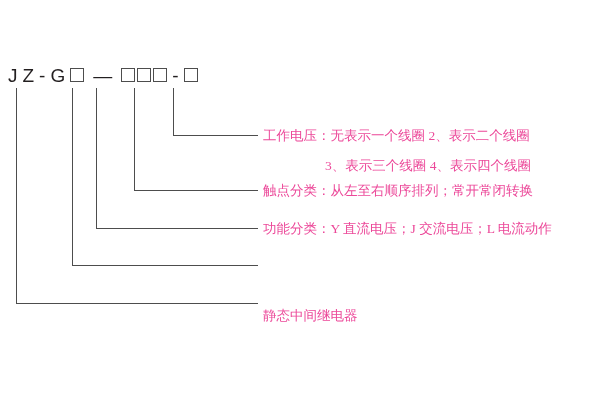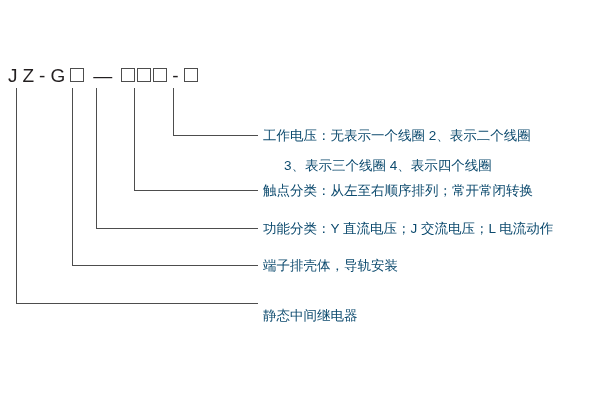--- a/index.html
+++ b/index.html
@@ -64,23 +64,23 @@
     position: absolute;
     height: 1px;
     background: #4d4d4d;
   }
 
   
   .label {
     position: absolute;
     font-size: 13.5px;
     line-height: 19px;
-    color: #0c4a6e;
+    color: #ec4899;
     white-space: nowrap;
-    font-family: Liberation Sans, sans-serif;
+    font-family: Liberation Serif, serif;
   }
   .label .cont {
     display: block;
   }
 </style>
 </head>
 <body>
 
 <div id="stage">
 
@@ -118,32 +118,29 @@
   <div class="hline" style="left:96px; top:228px; width:162px;"></div>
 
   <div class="vline" style="left:72px; top:88px; height:178px;"></div>
   <div class="hline" style="left:72px; top:265px; width:186px;"></div>
 
   <div class="vline" style="left:16px; top:88px; height:216px;"></div>
   <div class="hline" style="left:16px; top:303px; width:242px;"></div>
 
   <div class="label" style="left:263px; top:126px;">
     <span class="cont">工作电压：无表示一个线圈    2、表示二个线圈</span>
-    <span class="cont" style="display:block; margin-left:21px; margin-top:11px;">3、表示三个线圈   4、表示四个线圈</span>
+    <span class="cont" style="display:block; margin-left:62px; margin-top:11px;">3、表示三个线圈   4、表示四个线圈</span>
   </div>
 
   <div class="label" style="left:263px; top:181px;">
     <span class="cont">触点分类：从左至右顺序排列；常开常闭转换</span>
   </div>
 
   <div class="label" style="left:263px; top:219px;">
     <span class="cont">功能分类：Y 直流电压；J 交流电压；L 电流动作</span>
   </div>
 
-  <div class="label" style="left:263px; top:256px;">
-    <span class="cont">端子排壳体，导轨安装</span>
-  </div>
 
   <div class="label" style="left:263px; top:294px;margin-top:12px;">
     <span class="cont">静态中间继电器</span>
   </div>
 
 </div>
 
 </body></html>

